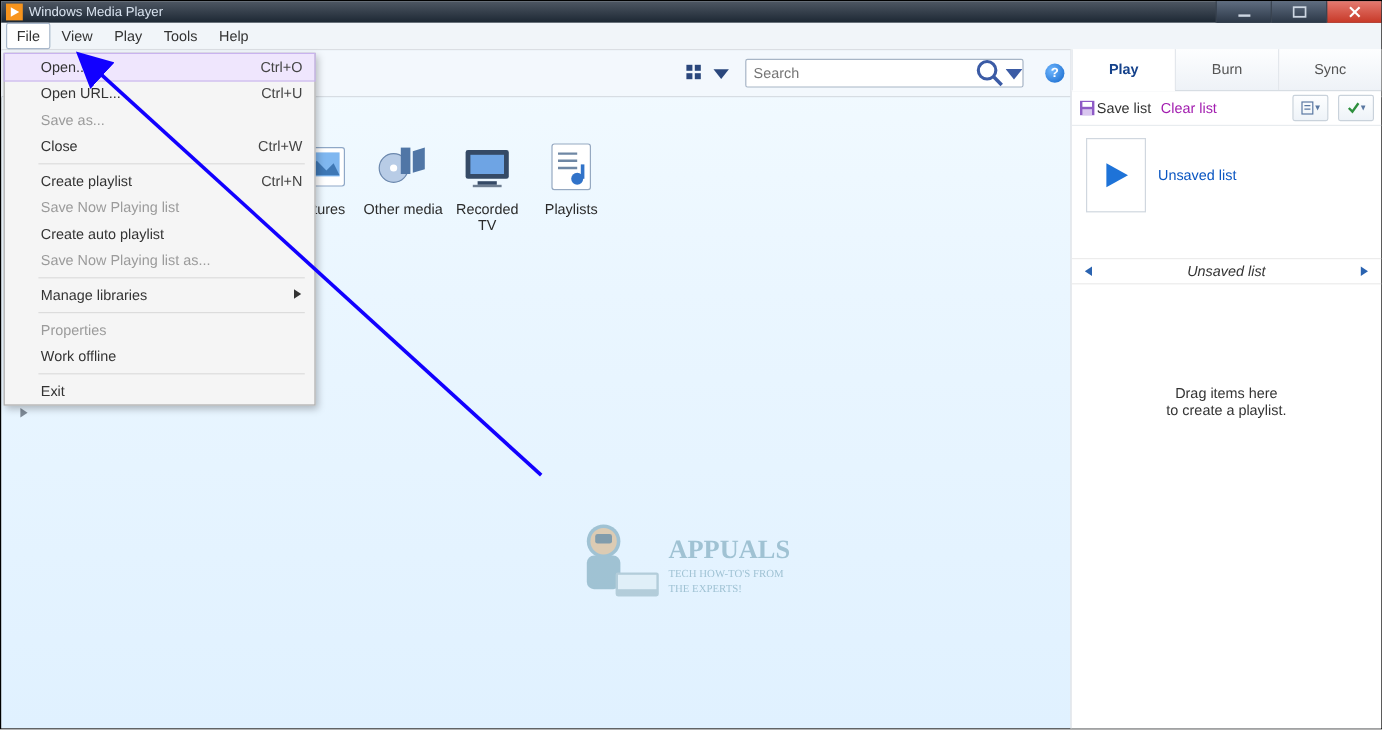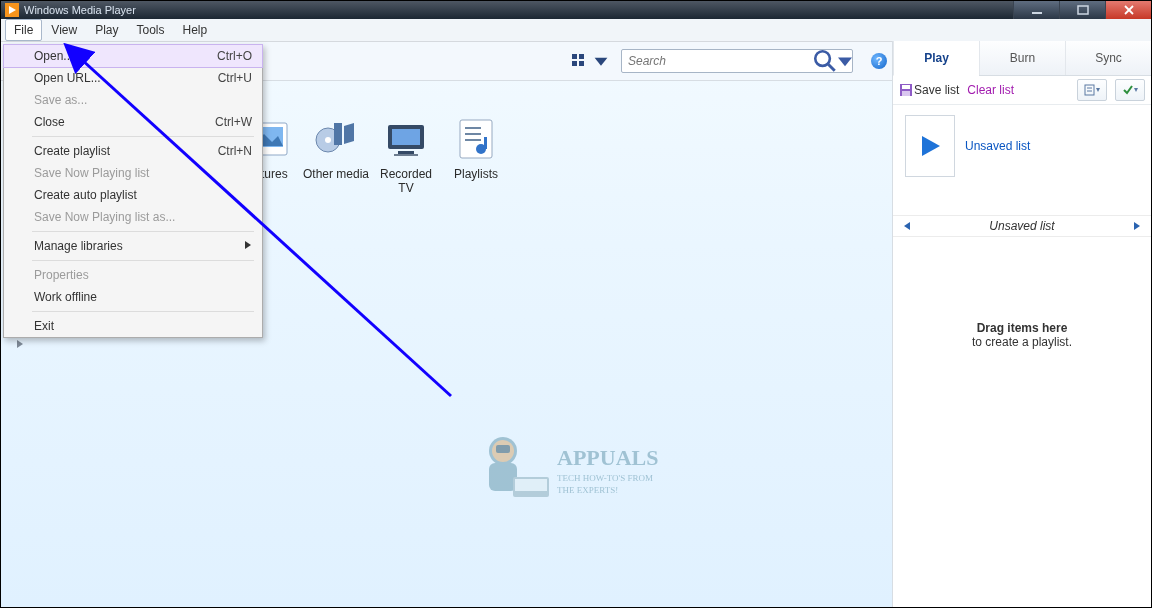--- a/index.html
+++ b/index.html
@@ -15,21 +15,21 @@
 .win-btn svg{width:12px;height:10px}
 
 .menubar{height:22px;background:#f1f5f9;border-bottom:1px solid #d5d9de;display:flex;align-items:center;padding-left:4px}
 .menuitem{padding:3px 8px;border:1px solid transparent;border-radius:2px}
 .menuitem.active{background:#fff;border:1px solid #a9b8cb}
 
 .toolbar{height:38px;border-bottom:1px solid #d7dde3;position:relative;background:#f3f8fd;display:flex;align-items:center}
 .nav-icons{position:absolute;left:570px;display:flex;align-items:center;gap:6px}
 .nav-icons .ico{width:16px;height:16px;display:flex;align-items:center;justify-content:center;color:#2a477c}
 .searchbox{position:absolute;left:620px;width:230px;height:22px;background:#fff;border:1px solid #a7b5c6;border-radius:2px;display:flex;align-items:center}
-.searchbox input{border:none;outline:none;flex:1;padding:0 6px;font-size:12px;font-style:italic;color:#6b7888;background:transparent}
+.searchbox input{border:none;outline:none;flex:1;padding:0 6px;font-size:12px;color:#6b7888;background:transparent}
 .searchbox .mag{width:26px;display:flex;align-items:center;justify-content:center;color:#3b5ba5}
 .searchbox .drop{width:14px;display:flex;align-items:center;justify-content:center;color:#3b5ba5}
 .help-icon{position:absolute;left:870px;width:16px;height:16px;border-radius:50%;background:radial-gradient(circle at 35% 35%,#6fb7ff,#1164c9);color:#fff;display:flex;align-items:center;justify-content:center;font-weight:bold;font-size:11px}
 
 .right-panel{position:absolute;right:0;top:40px;bottom:0;width:258px;border-left:1px solid #d7dde3;background:#fff;display:flex;flex-direction:column}
 .tabs{height:34px;display:flex;border-bottom:1px solid #d7dde3}
 .tab{flex:1;display:flex;align-items:center;justify-content:center;background:linear-gradient(180deg,#fdfeff,#eef2f7);border-left:1px solid #e3e7ec;color:#555}
 .tab.active{background:#fff;color:#15428b;font-weight:600;border-bottom:1px solid #fff;margin-bottom:-1px}
 .rp-toolbar{height:28px;border-bottom:1px solid #e8ecef;display:flex;align-items:center;padding:0 6px;gap:8px}
 .save-list{display:flex;align-items:center;gap:1px;color:#333}
@@ -38,21 +38,21 @@
 .rp-toolbar .spacer{flex:1}
 .rp-iconbtn{width:28px;height:20px;border:1px solid #c9d2db;border-radius:2px;background:linear-gradient(180deg,#fdfeff,#eef3f8);display:flex;align-items:center;justify-content:center}
 .playlist-head{display:flex;align-items:center;padding:10px 12px;gap:10px}
 .playlist-head .thumb{width:48px;height:60px;border:1px solid #d0d7df;background:#fff;display:flex;align-items:center;justify-content:center}
 .playlist-head .thumb svg{width:26px;height:26px}
 .playlist-head a{color:#0a56c2;text-decoration:none}
 .list-title-row{height:20px;border-top:1px solid #ececec;border-bottom:1px solid #ececec;margin-top:28px;display:flex;align-items:center;padding:0 8px;font-style:italic;color:#333}
 .list-title-row svg{width:12px;height:12px}
 .list-title-row .mid{flex:1;text-align:center}
 .drag-hint{text-align:center;margin-top:84px;color:#333}
-.drag-hint .main{font-weight:bold}
+.drag-hint .main{font-weight:normal}
 
 .library{position:absolute;left:190px;top:118px;display:flex;}
 .lib-item{display:flex;flex-direction:column;align-items:center;width:70px;text-align:center}
 .lib-item .icon{width:46px;height:40px;display:flex;align-items:center;justify-content:center;margin-bottom:8px}
 .lib-label{color:#2b2b2b}
 
 .sidebar-hidden{position:absolute;left:14px;top:336px;color:#6e7a86}
 .sidebar-hidden .row{display:flex;align-items:center;gap:4px}
 
 .dropdown{position:absolute;left:2px;top:43px;width:258px;background:#f5f5f5;border:1px solid #acacac;box-shadow:2px 3px 6px rgba(0,0,0,.25)}

